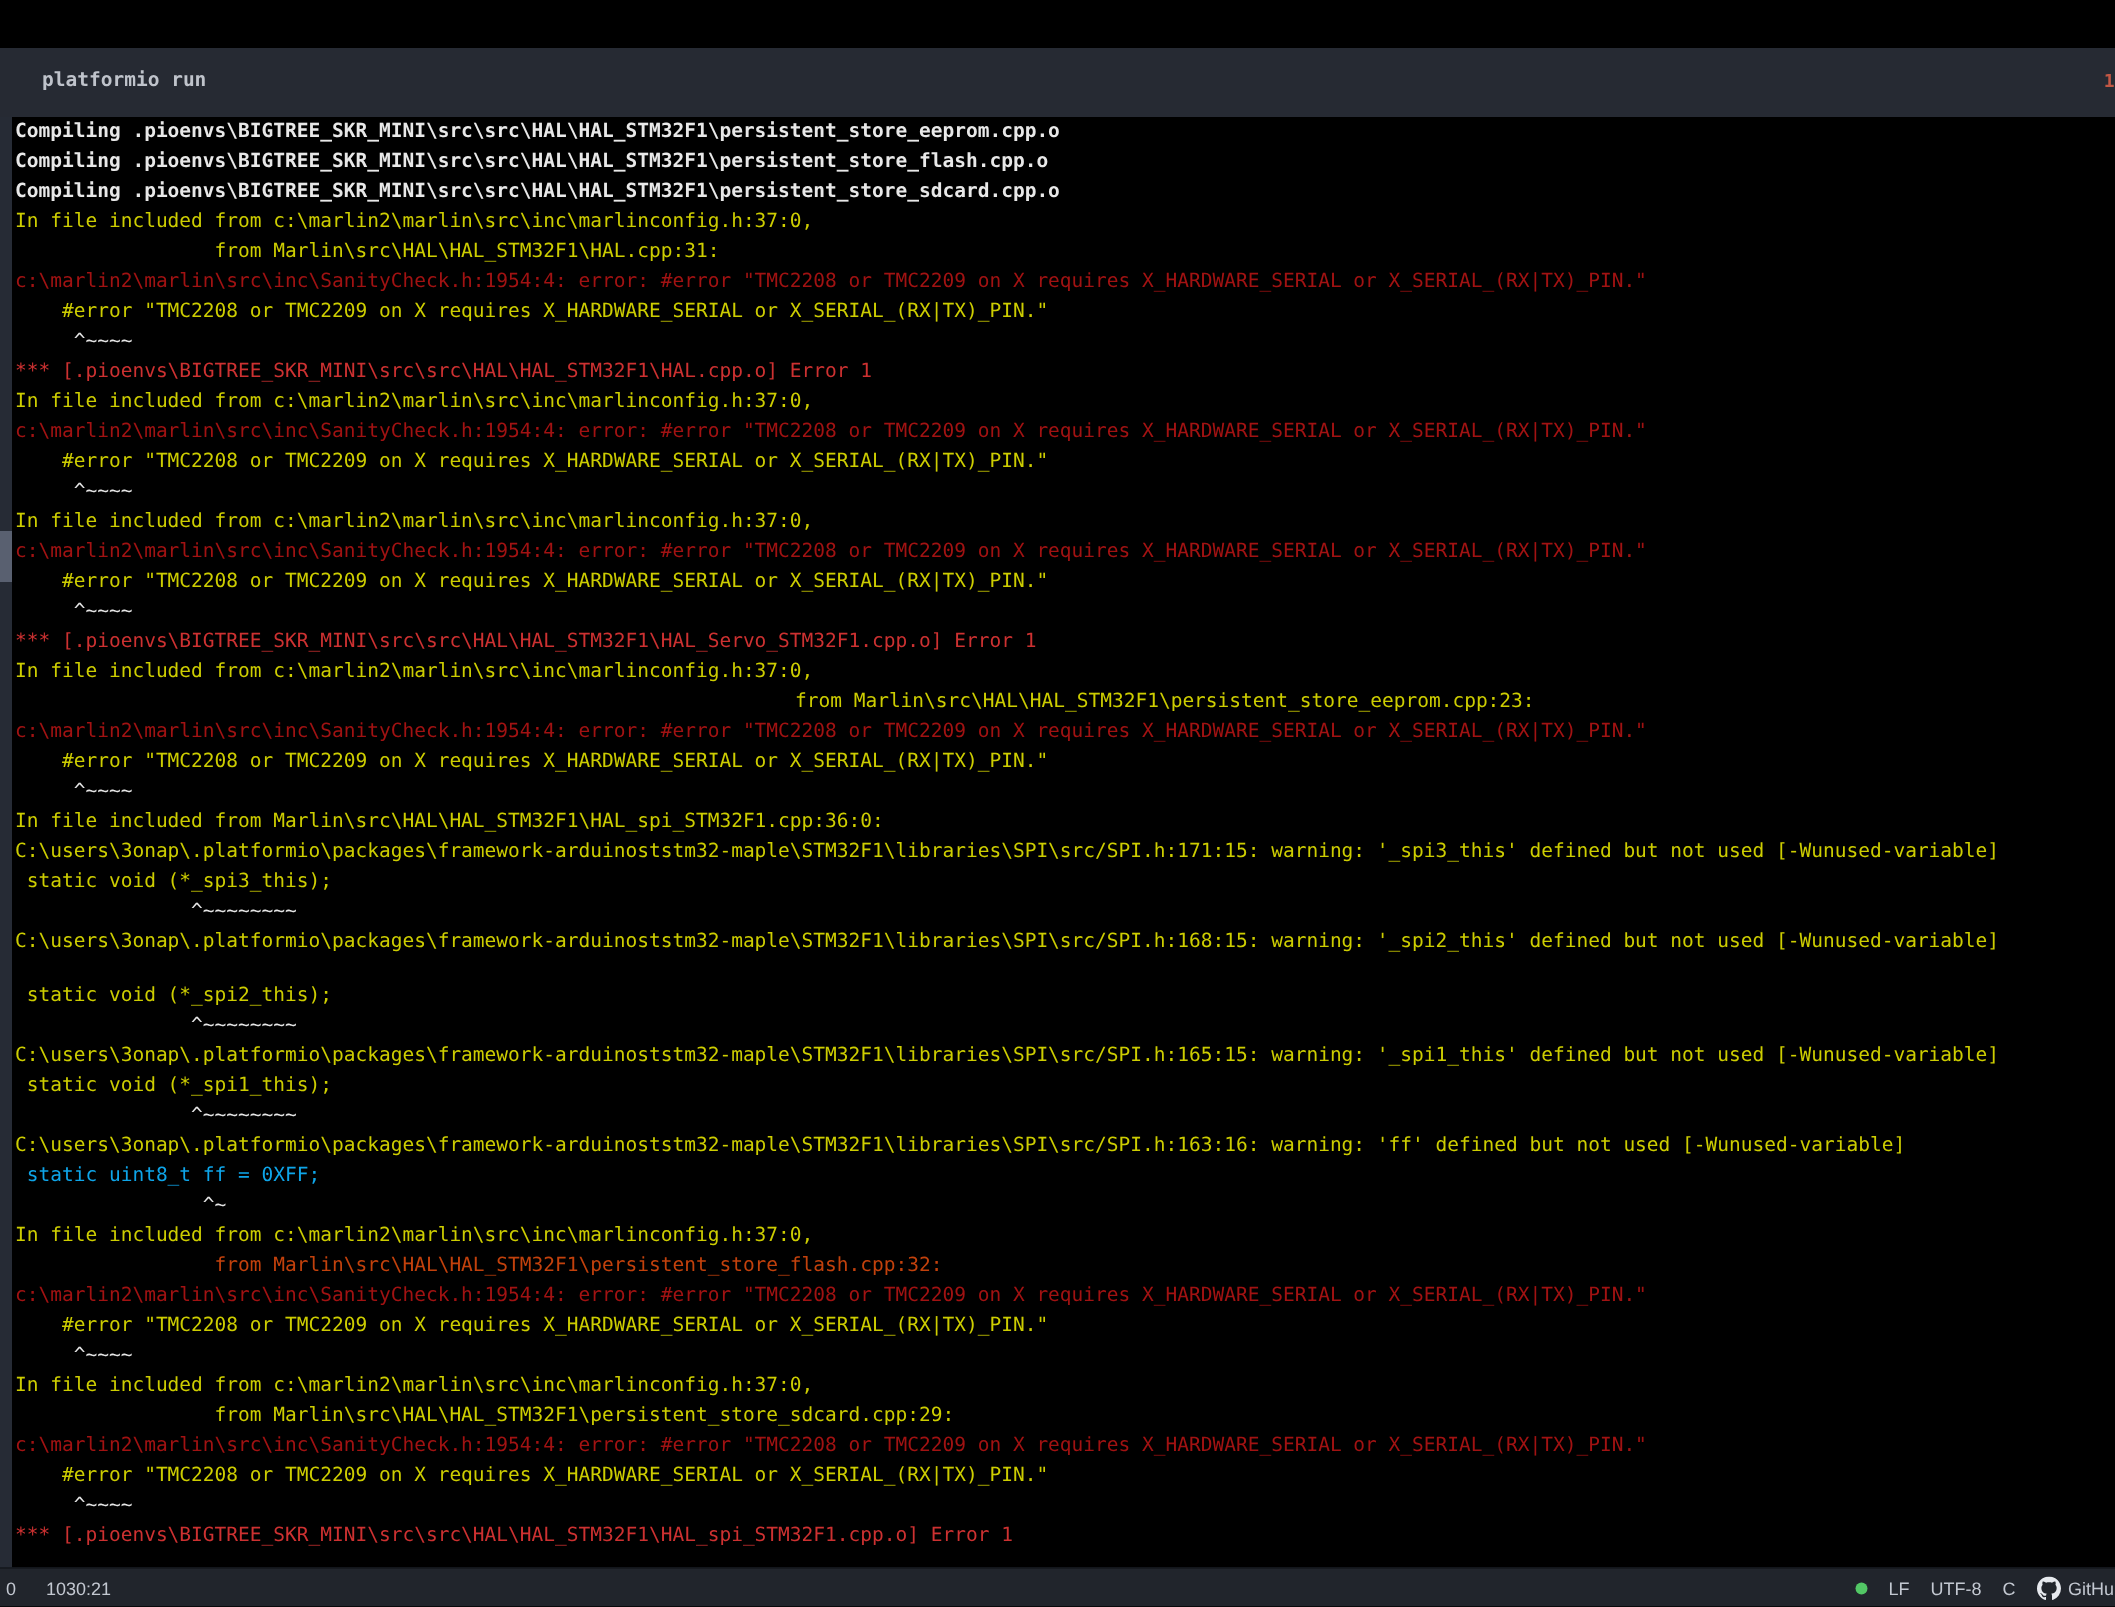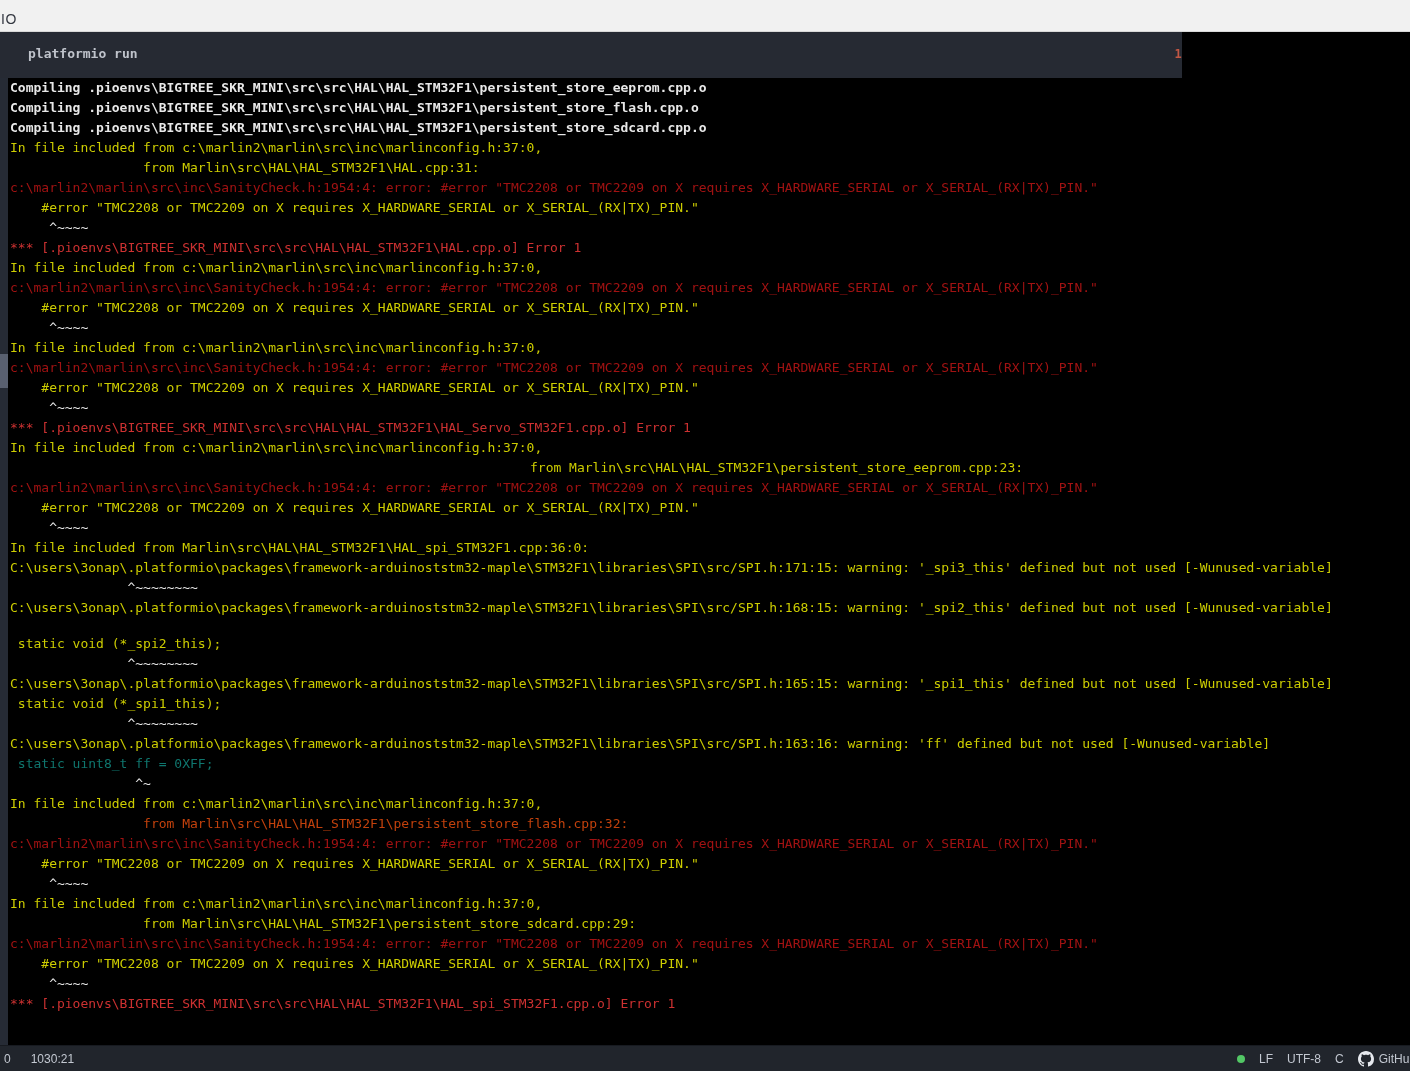--- a/index.html
+++ b/index.html
@@ -18,21 +18,21 @@
     border-bottom: 1px solid #d8d8d8;
     box-sizing: border-box;
   }
   .top-bar-label {
     position: absolute; left: 1px; top: 11px;
     font-size: 14px; color: #333740; letter-spacing: 0.5px;
   }
 
   
   .panel-header {
-    position: absolute; left: 0; top: 32px; width: 1182px; height: 46px;
+    position: absolute; left: 0; top: 32px; width: 1410px; height: 46px;
     background: #262a33;
     overflow: hidden;
   }
   .panel-title {
     position: absolute; left: 28px; top: 14px;
     font-family: "DejaVu Sans Mono", "Liberation Mono", monospace;
     font-weight: bold; font-size: 13px; color: #bfc3cb;
   }
   .panel-badge {
     position: absolute; right: -7px; top: 15px;
@@ -76,23 +76,20 @@
   .status-right { display: flex; align-items: center; gap: 14px; padding-right: 0; margin-right: -6px; }
   .status-item { display: flex; align-items: center; gap: 5px; cursor: default; }
   .sync-dot { width: 8px; height: 8px; border-radius: 50%; background: #52c765; display: inline-block; }
   .gh-icon { width: 16px; height: 16px; fill: #e6e9ee; display: inline-block; }
 </style>
 </head>
 <body>
 
 <div class="root">
 
-  <div class="top-bar">
-    <span class="top-bar-label">IO</span>
-  </div>
 
   <div class="panel-header">
     <span class="panel-title">platformio run</span>
     <span class="panel-badge">15</span>
   </div>
 
   <div class="terminal">
       <div class="tline" style="color: rgb(232, 232, 232); font-weight: bold;">Compiling .pioenvs\BIGTREE_SKR_MINI\src\src\HAL\HAL_STM32F1\persistent_store_eeprom.cpp.o</div>
       <div class="tline" style="color: rgb(232, 232, 232); font-weight: bold;">Compiling .pioenvs\BIGTREE_SKR_MINI\src\src\HAL\HAL_STM32F1\persistent_store_flash.cpp.o</div>
       <div class="tline" style="color: rgb(232, 232, 232); font-weight: bold;">Compiling .pioenvs\BIGTREE_SKR_MINI\src\src\HAL\HAL_STM32F1\persistent_store_sdcard.cpp.o</div>
@@ -111,29 +108,30 @@
       <div class="tline" style="color: rgb(205, 205, 0);">    #error "TMC2208 or TMC2209 on X requires X_HARDWARE_SERIAL or X_SERIAL_(RX|TX)_PIN."</div>
       <div class="tline" style="color: rgb(229, 229, 229);">     ^~~~~</div>
       <div class="tline" style="color: rgb(205, 49, 49);">*** [.pioenvs\BIGTREE_SKR_MINI\src\src\HAL\HAL_STM32F1\HAL_Servo_STM32F1.cpp.o] Error 1</div>
       <div class="tline" style="color: rgb(205, 205, 0);">In file included from c:\marlin2\marlin\src\inc\marlinconfig.h:37:0,</div>
       <div class="tline" style="color: rgb(205, 205, 0); text-align: center;">                 from Marlin\src\HAL\HAL_STM32F1\persistent_store_eeprom.cpp:23:</div>
       <div class="tline" style="color: rgb(161, 18, 18);">c:\marlin2\marlin\src\inc\SanityCheck.h:1954:4: error: #error "TMC2208 or TMC2209 on X requires X_HARDWARE_SERIAL or X_SERIAL_(RX|TX)_PIN."</div>
       <div class="tline" style="color: rgb(205, 205, 0);">    #error "TMC2208 or TMC2209 on X requires X_HARDWARE_SERIAL or X_SERIAL_(RX|TX)_PIN."</div>
       <div class="tline" style="color: rgb(229, 229, 229);">     ^~~~~</div>
       <div class="tline" style="color: rgb(205, 205, 0);">In file included from Marlin\src\HAL\HAL_STM32F1\HAL_spi_STM32F1.cpp:36:0:</div>
       <div class="tline" style="color: rgb(205, 205, 0);">C:\users\3onap\.platformio\packages\framework-arduinoststm32-maple\STM32F1\libraries\SPI\src/SPI.h:171:15: warning: '_spi3_this' defined but not used [-Wunused-variable]</div>
+      <div class="tline" style="color: rgb(205, 205, 0);"> static void (*_spi3_this);</div>
       <div class="tline" style="color: rgb(229, 229, 229);">               ^~~~~~~~~</div>
       <div class="tline" style="color: rgb(205, 205, 0);">C:\users\3onap\.platformio\packages\framework-arduinoststm32-maple\STM32F1\libraries\SPI\src/SPI.h:168:15: warning: '_spi2_this' defined but not used [-Wunused-variable]</div>
       <div class="tline" style="color: rgb(205, 205, 0); margin-top: 16px;"> static void (*_spi2_this);</div>
       <div class="tline" style="color: rgb(229, 229, 229);">               ^~~~~~~~~</div>
       <div class="tline" style="color: rgb(205, 205, 0);">C:\users\3onap\.platformio\packages\framework-arduinoststm32-maple\STM32F1\libraries\SPI\src/SPI.h:165:15: warning: '_spi1_this' defined but not used [-Wunused-variable]</div>
       <div class="tline" style="color: rgb(205, 205, 0);"> static void (*_spi1_this);</div>
       <div class="tline" style="color: rgb(229, 229, 229);">               ^~~~~~~~~</div>
       <div class="tline" style="color: rgb(205, 205, 0);">C:\users\3onap\.platformio\packages\framework-arduinoststm32-maple\STM32F1\libraries\SPI\src/SPI.h:163:16: warning: 'ff' defined but not used [-Wunused-variable]</div>
-      <div class="tline" style="color: #0f766e;"> static uint8_t ff = 0XFF;</div>
+      <div class="tline" style="color: #0ea5e9;"> static uint8_t ff = 0XFF;</div>
       <div class="tline" style="color: rgb(229, 229, 229);">                ^~</div>
       <div class="tline" style="color: rgb(205, 205, 0);">In file included from c:\marlin2\marlin\src\inc\marlinconfig.h:37:0,</div>
       <div class="tline" style="color: #c2410c;">                 from Marlin\src\HAL\HAL_STM32F1\persistent_store_flash.cpp:32:</div>
       <div class="tline" style="color: rgb(161, 18, 18);">c:\marlin2\marlin\src\inc\SanityCheck.h:1954:4: error: #error "TMC2208 or TMC2209 on X requires X_HARDWARE_SERIAL or X_SERIAL_(RX|TX)_PIN."</div>
       <div class="tline" style="color: rgb(205, 205, 0);">    #error "TMC2208 or TMC2209 on X requires X_HARDWARE_SERIAL or X_SERIAL_(RX|TX)_PIN."</div>
       <div class="tline" style="color: rgb(229, 229, 229);">     ^~~~~</div>
       <div class="tline" style="color: rgb(205, 205, 0);">In file included from c:\marlin2\marlin\src\inc\marlinconfig.h:37:0,</div>
       <div class="tline" style="color: rgb(205, 205, 0);">                 from Marlin\src\HAL\HAL_STM32F1\persistent_store_sdcard.cpp:29:</div>
       <div class="tline" style="color: rgb(161, 18, 18);">c:\marlin2\marlin\src\inc\SanityCheck.h:1954:4: error: #error "TMC2208 or TMC2209 on X requires X_HARDWARE_SERIAL or X_SERIAL_(RX|TX)_PIN."</div>
       <div class="tline" style="color: rgb(205, 205, 0);">    #error "TMC2208 or TMC2209 on X requires X_HARDWARE_SERIAL or X_SERIAL_(RX|TX)_PIN."</div>

